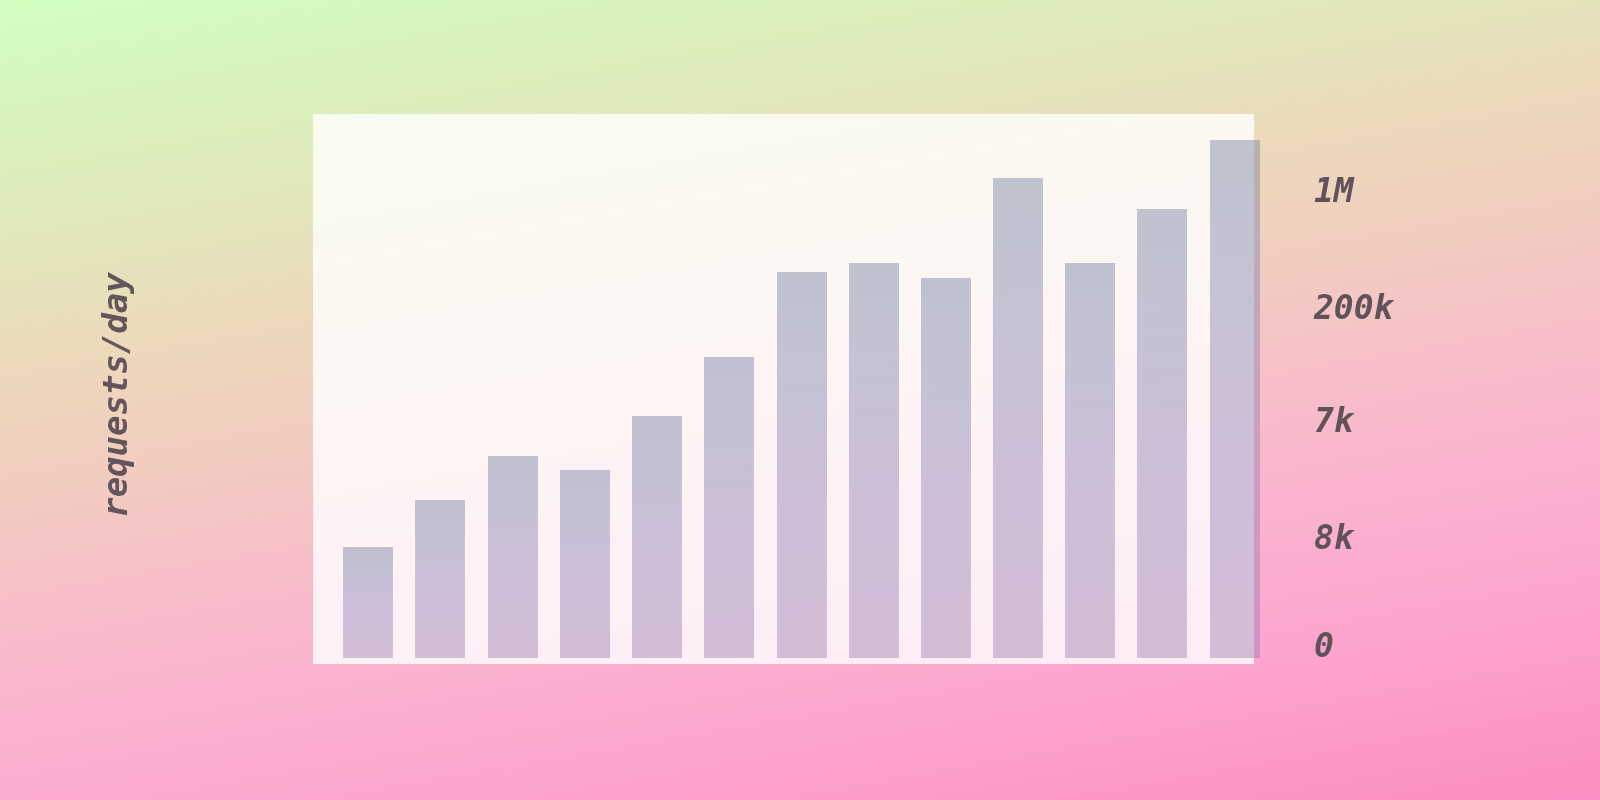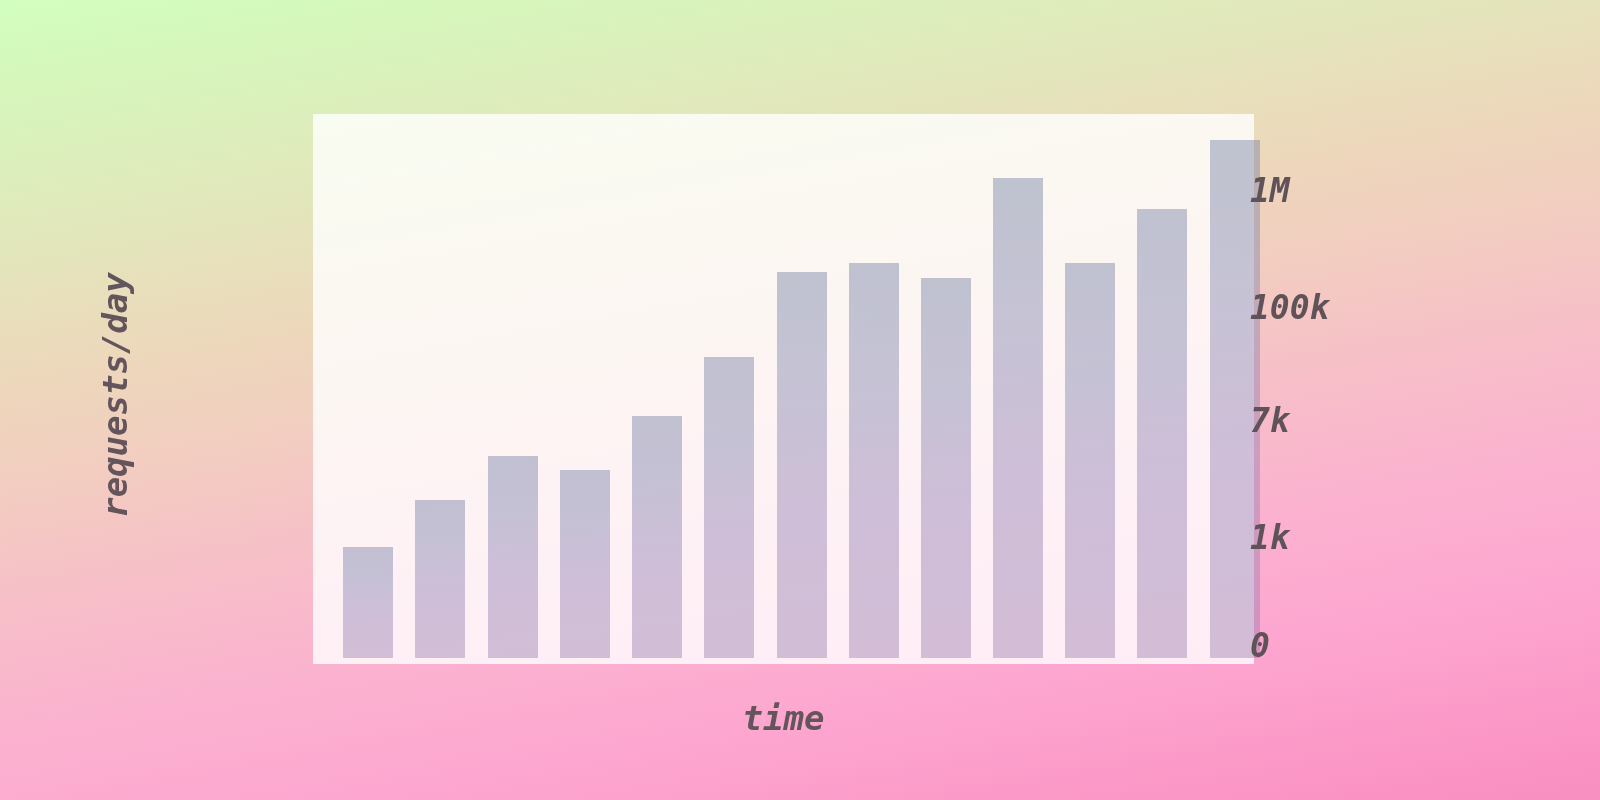--- a/index.html
+++ b/index.html
@@ -50,21 +50,21 @@
     background: linear-gradient(to top,
       rgba(150,120,170,0.42) 0%,
       rgba(140,120,175,0.42) 40%,
       rgba(120,125,170,0.42) 72%,
       rgba(108,120,160,0.42) 100%);
   }
 
   
   .tick-label {
     position: absolute;
-    left: 1250px;
+    left: 1314px;
     transform: translateY(-50%);
     font-family: "DejaVu Sans Mono", monospace;
     font-style: italic;
     font-weight: bold;
     font-size: 33px;
     color: #5f5259;
     white-space: nowrap;
     letter-spacing: 0px;
   }
 
@@ -117,23 +117,22 @@
       <div class="bar" style="left: 849px; top: 263px; width: 50px; height: 395px; bottom: auto;"></div>
       <div class="bar" style="left: 921px; top: 278px; width: 50px; height: 380px; bottom: auto;"></div>
       <div class="bar" style="left: 993px; top: 178px; width: 50px; height: 480px; bottom: auto;"></div>
       <div class="bar" style="left: 1065px; top: 263px; width: 50px; height: 395px; bottom: auto;"></div>
       <div class="bar" style="left: 1137px; top: 209px; width: 50px; height: 449px; bottom: auto;"></div>
       <div class="bar" style="left: 1210px; top: 140px; width: 50px; height: 518px; bottom: auto;"></div>
     </div>
 
   <div id="ticks-layer">
       <div class="tick-label" style="top: 190px;">1M</div>
-      <div class="tick-label" style="top: 307px;">100k</div>
+      <div class="tick-label" style="top: 307px;">200k</div>
       <div class="tick-label" style="top: 420px;">7k</div>
-      <div class="tick-label" style="top: 537px;">1k</div>
+      <div class="tick-label" style="top: 537px;">8k</div>
       <div class="tick-label" style="top: 645px;">0</div>
     </div>
 
   <div id="ylabel">requests/day</div>
 
-  <div id="xlabel">time</div>
 
 </div>
 
 </body></html>

